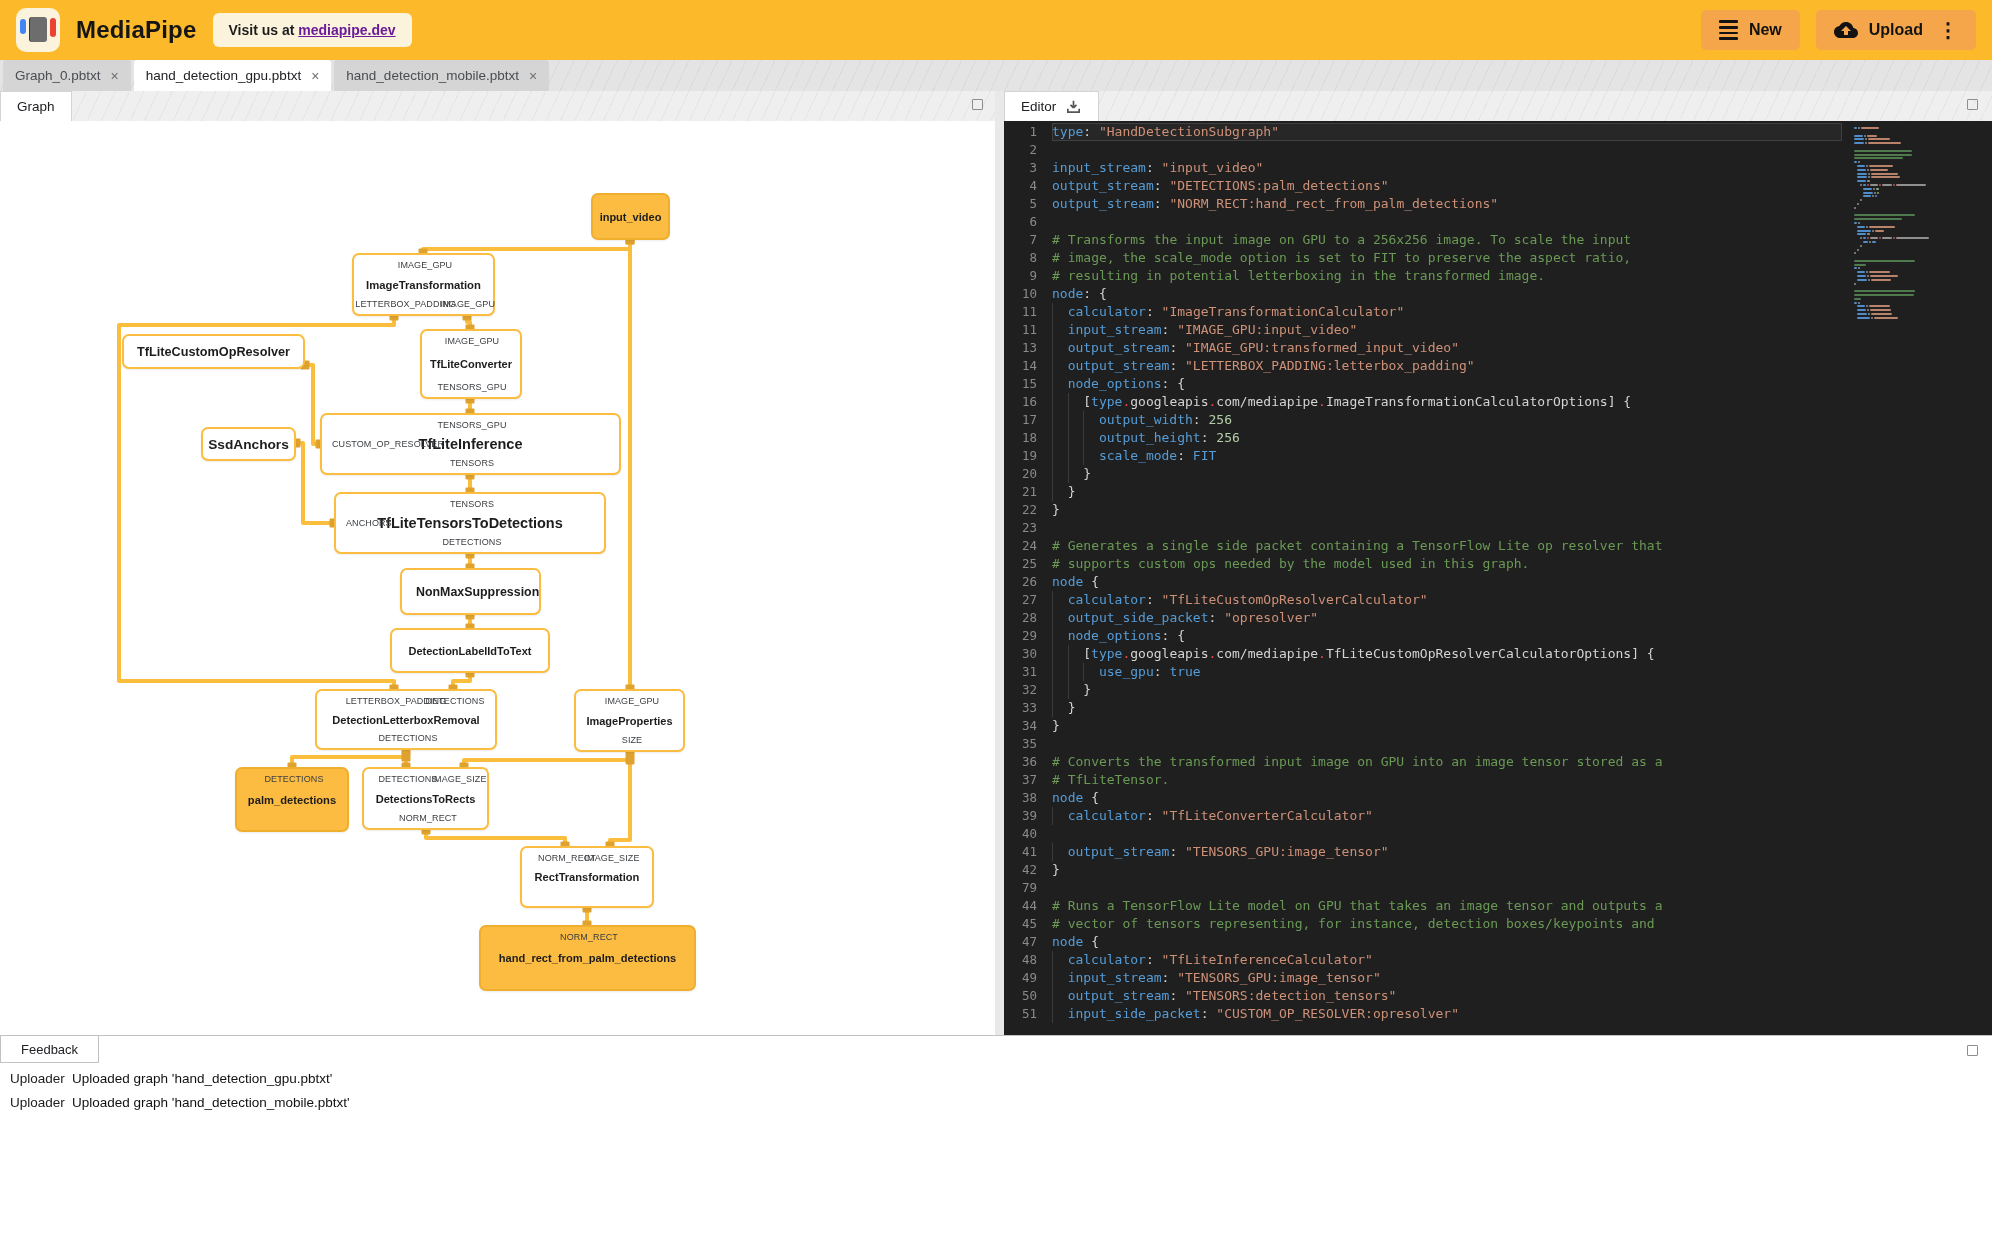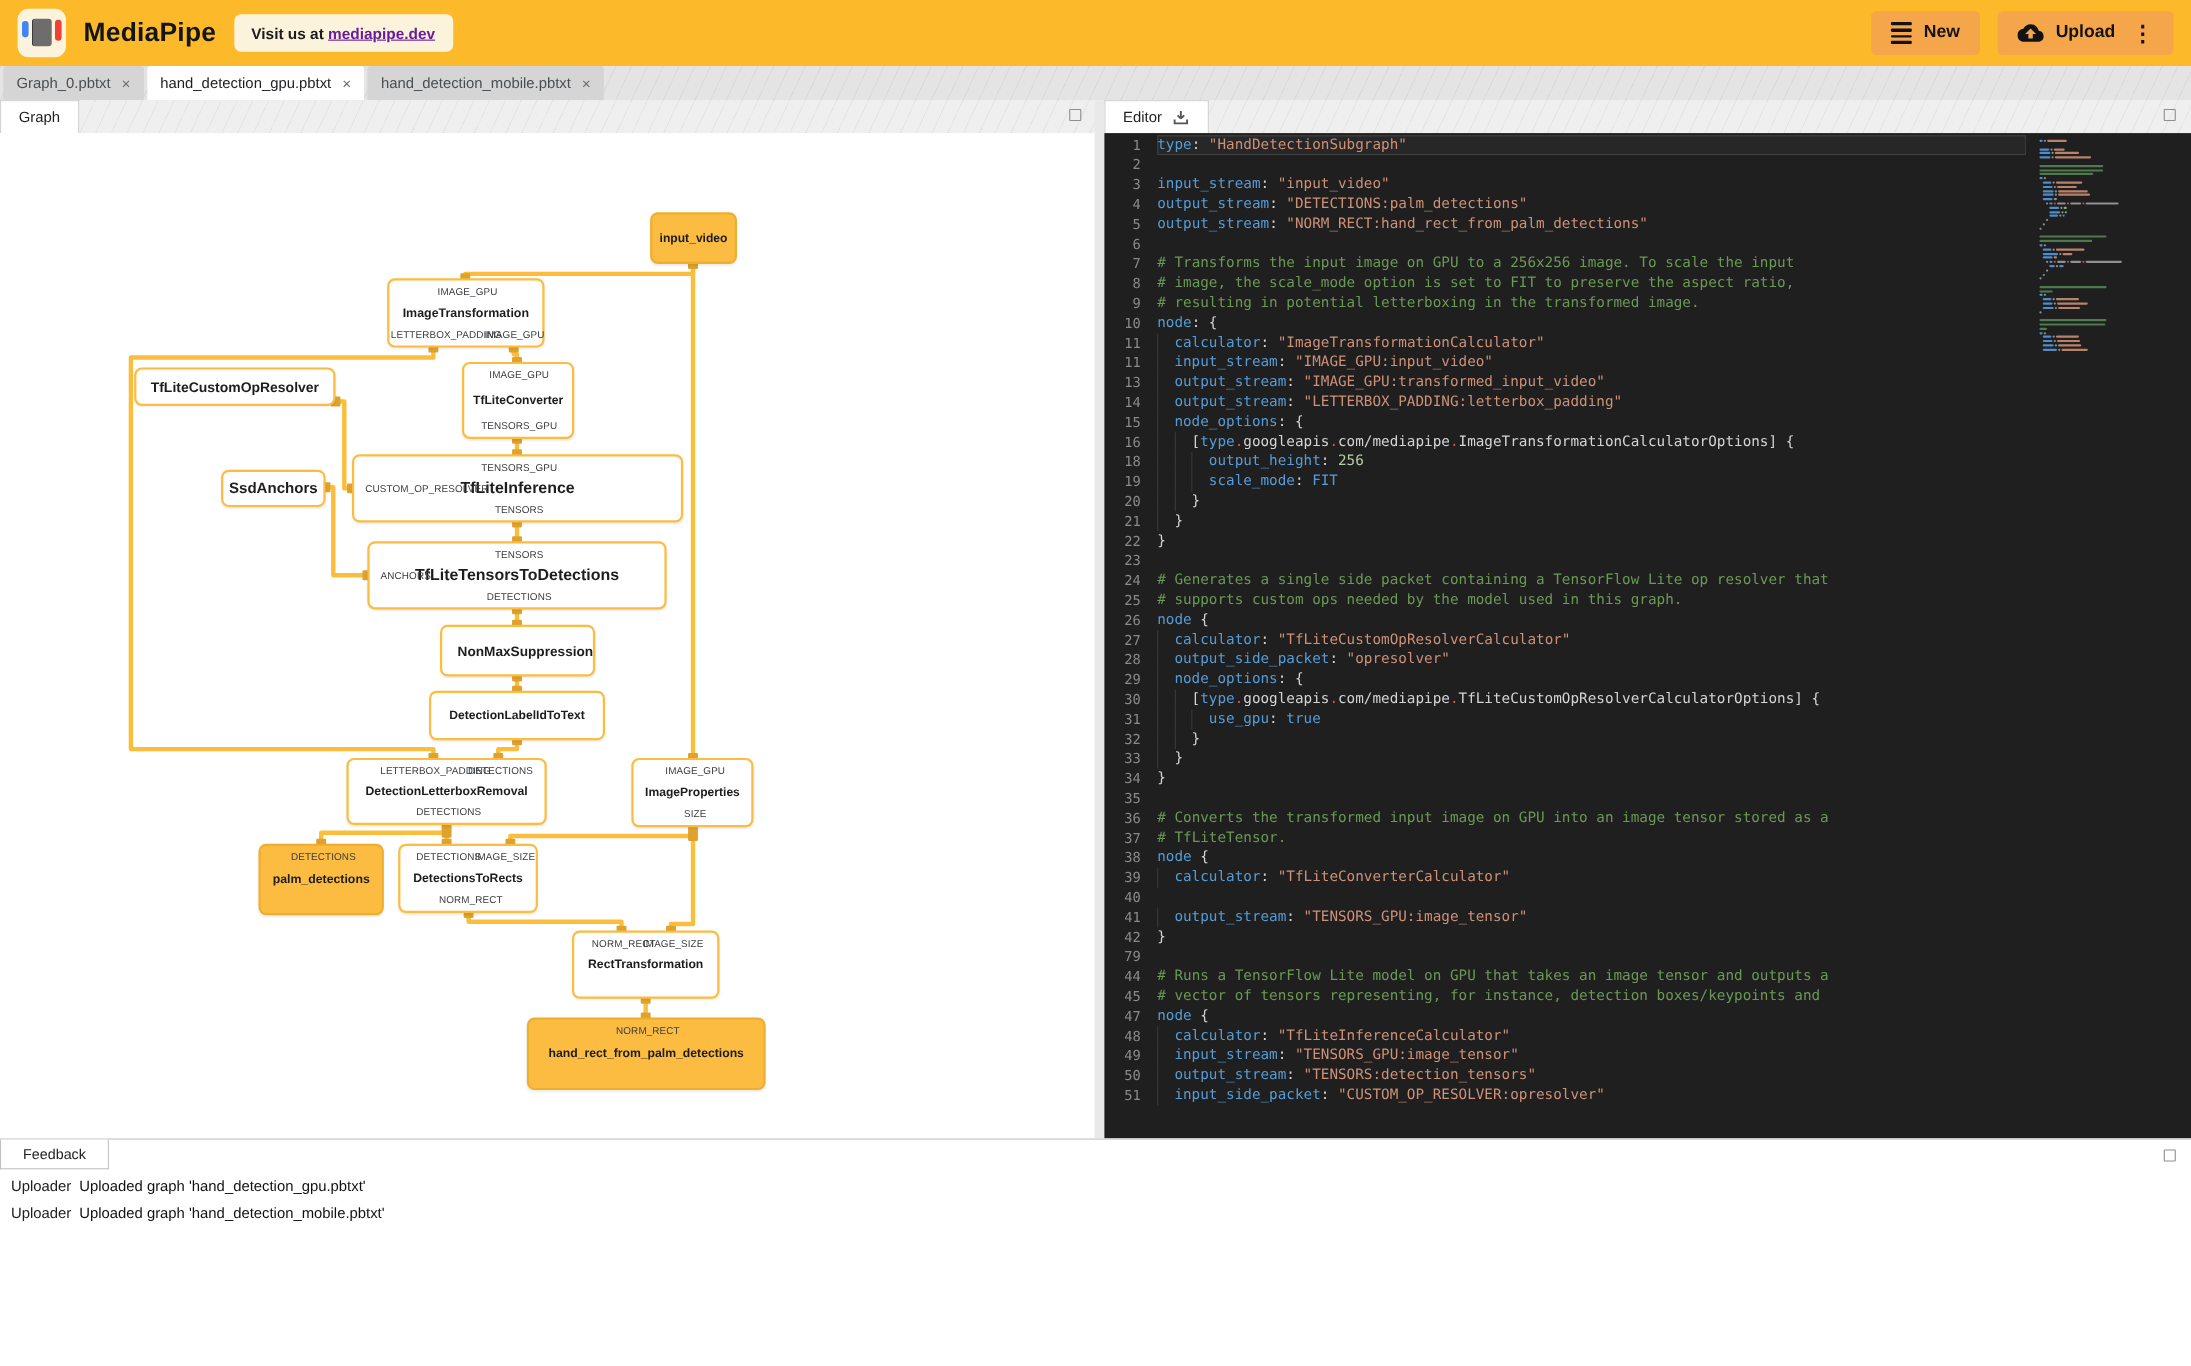--- a/index.html
+++ b/index.html
@@ -339,20 +339,24 @@
           </div>
           <div class="code-line">
             <span class="ln-num">15</span>
             <span class="ln-text"><span class="g"></span><span class="tk k">node_options</span><span class="tk p">: {</span></span>
           </div>
           <div class="code-line">
             <span class="ln-num">16</span>
             <span class="ln-text"><span class="g"></span><span class="g"></span><span class="tk p">[</span><span class="tk k">type</span><span class="tk d">.</span><span class="tk p">googleapis</span><span class="tk d">.</span><span class="tk p">com/mediapipe</span><span class="tk d">.</span><span class="tk p">ImageTransformationCalculatorOptions] {</span></span>
           </div>
           <div class="code-line">
+            <span class="ln-num">17</span>
+            <span class="ln-text"><span class="g"></span><span class="g"></span><span class="g"></span><span class="tk k">output_width</span><span class="tk p">: </span><span class="tk n">256</span></span>
+          </div>
+          <div class="code-line">
             <span class="ln-num">18</span>
             <span class="ln-text"><span class="g"></span><span class="g"></span><span class="g"></span><span class="tk k">output_height</span><span class="tk p">: </span><span class="tk n">256</span></span>
           </div>
           <div class="code-line">
             <span class="ln-num">19</span>
             <span class="ln-text"><span class="g"></span><span class="g"></span><span class="g"></span><span class="tk k">scale_mode</span><span class="tk p">: </span><span class="tk k">FIT</span></span>
           </div>
           <div class="code-line">
             <span class="ln-num">20</span>
             <span class="ln-text"><span class="g"></span><span class="g"></span><span class="tk p">}</span></span>

